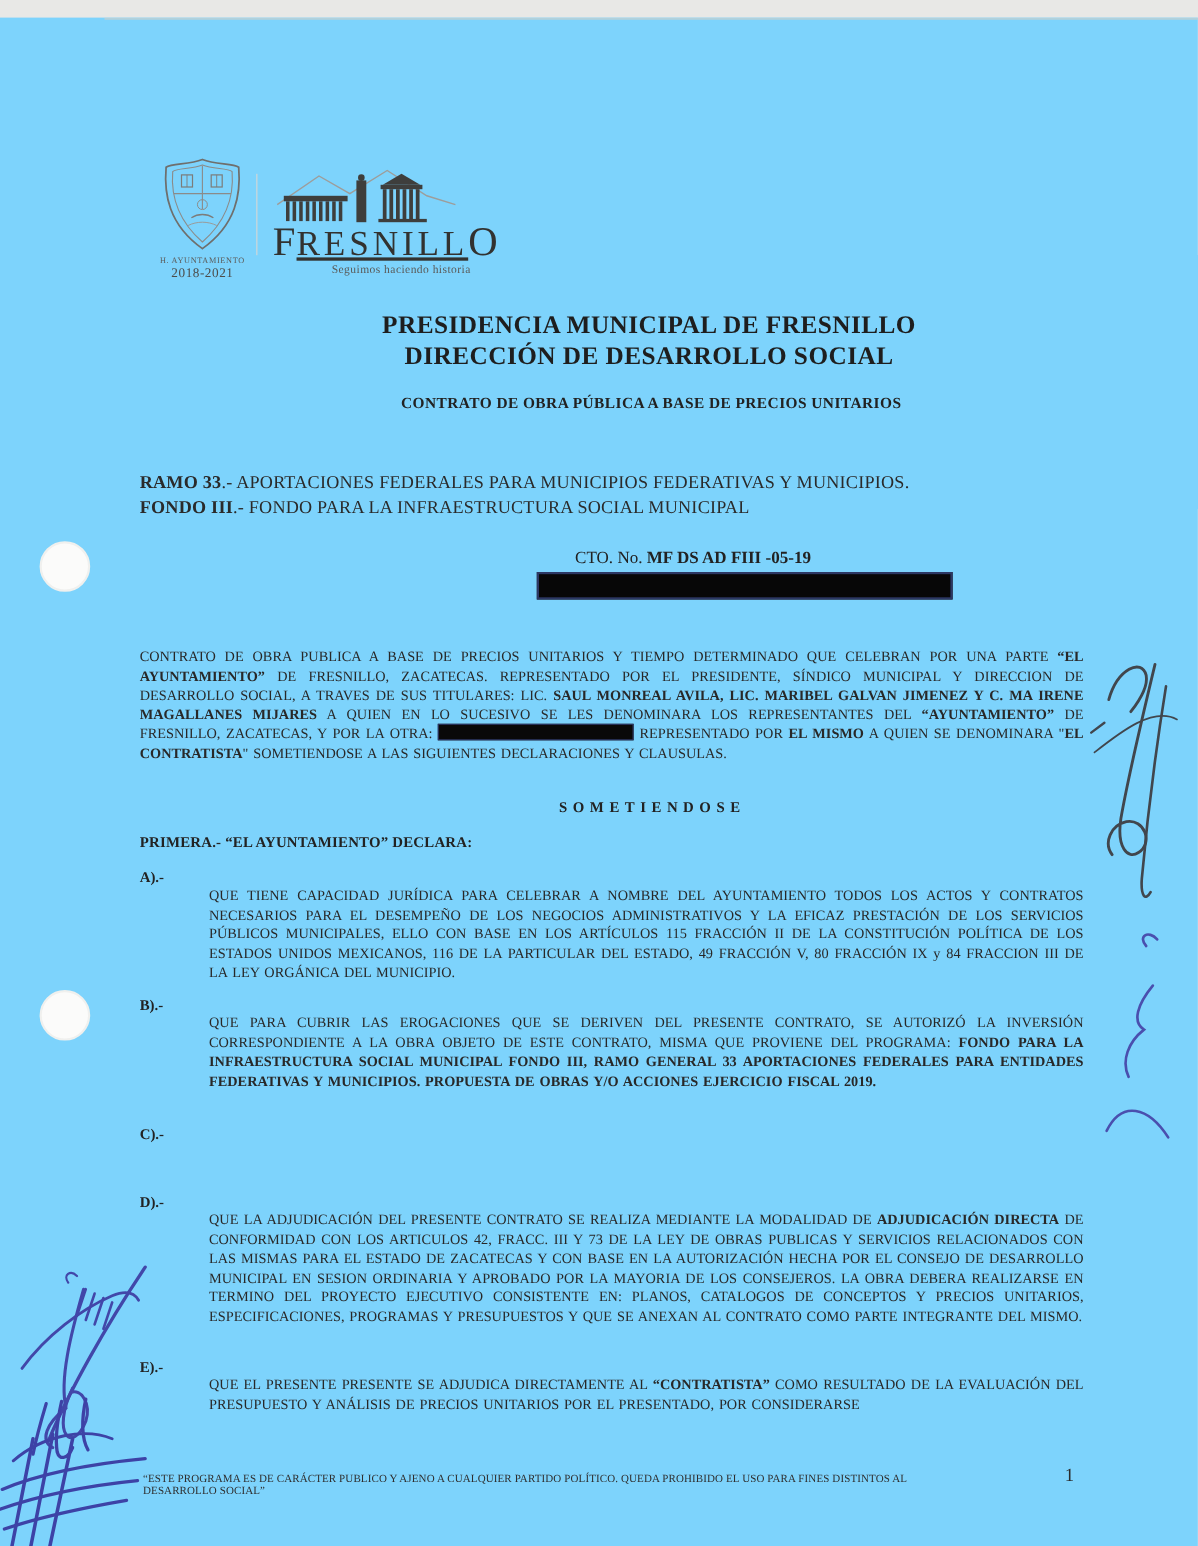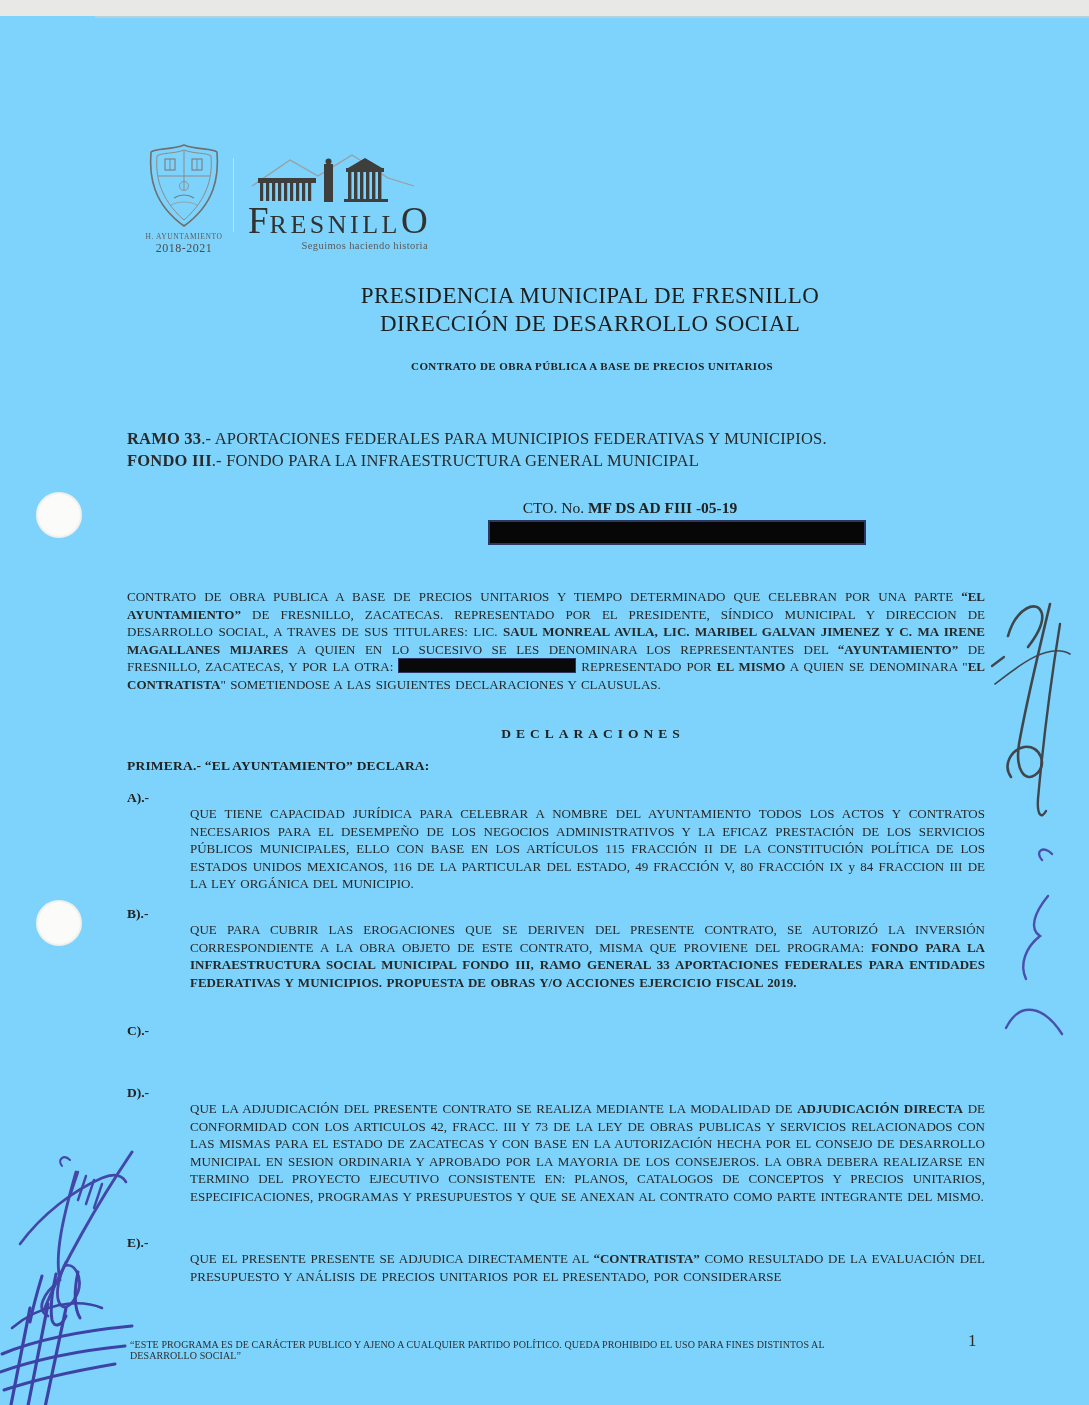--- a/index.html
+++ b/index.html
@@ -18,28 +18,28 @@
   .punch-hole{width:42px;height:42px;border-radius:50%;border:2px solid #f0f0ee;background:#fbfbfa;}
   .logo-divider{left:233px;top:142px;width:1px;height:74px;background:#d8d8d4;}
 
   
   .crest-wrap{left:138px;top:126px;width:92px;text-align:center;}
   .crest-caption1{font-size:7.5px;color:#5c5c5a;letter-spacing:.6px;margin-top:2px;}
   .crest-caption2{font-size:12px;color:#4c4c4a;letter-spacing:.5px;}
   .fresnillo-wrap{left:248px;top:136px;width:180px;}
   .wordmark{display:flex;align-items:baseline;color:#323230;line-height:1;margin-top:-2px;}
   .wm-big{font-size:37px;letter-spacing:1px;}
-  .wm-mid{font-size:26px;letter-spacing:3.5px;}
+  .wm-mid{font-size:32px;letter-spacing:3.5px;text-decoration:underline;}
   .logo-tagline{font-size:10.5px;color:#5a5a58;margin:1px 0 0 6px;letter-spacing:.4px;text-align:right;}
 
   
   .main-title{top:266px;left:590px;transform:translateX(-50%);text-align:center;
-    font-size:23px;font-weight:normal;line-height:28px;letter-spacing:.4px;color:#1e1e1e;white-space:nowrap;}
+    font-size:23px;font-weight:bold;line-height:28px;letter-spacing:.4px;color:#1e1e1e;white-space:nowrap;}
   .subtitle{top:344px;left:592px;transform:translateX(-50%);
-    font-size:11px;font-weight:bold;letter-spacing:.4px;color:#222;white-space:nowrap;text-align:right;}
+    font-size:14px;font-weight:bold;letter-spacing:.4px;color:#222;white-space:nowrap;text-align:right;}
 
   .program-block{top:412px;left:127px;width:870px;font-size:16.5px;line-height:22px;color:#2a2a2a;letter-spacing:.2px;}
   .cto-line{top:483px;left:630px;transform:translateX(-50%);font-size:15.5px;white-space:nowrap;color:#222;}
 
   .redaction-main{left:488px;top:504px;width:374px;height:21px;background:#070707;border:2px solid #2c3763;}
   .redaction-inline{display:inline-block;width:176px;height:13px;background:#090909;border:1.5px solid #2c3763;vertical-align:-2px;}
 
   .body-par{font-size:13px;line-height:17.6px;text-align:justify;word-spacing:1.2px;color:#282828;}
   .intro-par{top:572px;left:127px;width:858px;}
 
@@ -127,29 +127,29 @@
   </div>
 
   <div class="abs main-title">
     <div>PRESIDENCIA MUNICIPAL DE FRESNILLO</div>
     <div>DIRECCIÓN DE DESARROLLO SOCIAL</div>
   </div>
   <div class="abs subtitle">CONTRATO DE OBRA PÚBLICA A BASE DE PRECIOS UNITARIOS</div>
 
   <div class="abs program-block">
     <div><span class="b">RAMO 33</span><span>.- APORTACIONES FEDERALES PARA MUNICIPIOS FEDERATIVAS Y MUNICIPIOS.</span></div>
-    <div><span class="b">FONDO III</span><span>.- FONDO PARA LA INFRAESTRUCTURA GENERAL MUNICIPAL</span></div>
+    <div><span class="b">FONDO III</span><span>.- FONDO PARA LA INFRAESTRUCTURA SOCIAL MUNICIPAL</span></div>
   </div>
 
   <div class="abs cto-line"><span>CTO. No. </span><span class="b">MF DS AD FIII -05-19</span></div>
   <div class="abs redaction-main"></div>
 
   <div class="abs body-par intro-par"><span>CONTRATO DE OBRA PUBLICA A BASE DE PRECIOS UNITARIOS Y TIEMPO DETERMINADO QUE CELEBRAN POR UNA PARTE </span><span class="b">“EL AYUNTAMIENTO”</span><span> DE FRESNILLO, ZACATECAS. REPRESENTADO POR EL PRESIDENTE, SÍNDICO MUNICIPAL Y DIRECCION DE DESARROLLO SOCIAL, A TRAVES DE SUS TITULARES: LIC. </span><span class="b">SAUL MONREAL AVILA, LIC. MARIBEL GALVAN JIMENEZ Y C. MA IRENE MAGALLANES MIJARES</span><span> A QUIEN EN LO SUCESIVO SE LES DENOMINARA LOS REPRESENTANTES DEL </span><span class="b">“AYUNTAMIENTO”</span><span> DE FRESNILLO, ZACATECAS, Y POR LA OTRA: </span><span class="redaction-inline"></span><span> REPRESENTADO POR </span><span class="b">EL MISMO</span><span> A QUIEN SE DENOMINARA "</span><span class="b">EL CONTRATISTA</span><span>" SOMETIENDOSE A LAS SIGUIENTES DECLARACIONES Y CLAUSULAS.</span></div>
 
-  <div class="abs decl-heading">DECLARACIONES</div>
+  <div class="abs decl-heading">SOMETIENDOSE</div>
   <div class="abs primera-heading">PRIMERA.- “EL AYUNTAMIENTO” DECLARA:</div>
 
   <div class="abs clause-label lblA">A).-</div>
   <div class="abs body-par clause-text txtA"><span>QUE TIENE CAPACIDAD JURÍDICA PARA CELEBRAR A NOMBRE DEL AYUNTAMIENTO TODOS LOS ACTOS Y CONTRATOS NECESARIOS PARA EL DESEMPEÑO DE LOS NEGOCIOS ADMINISTRATIVOS Y LA EFICAZ PRESTACIÓN DE LOS SERVICIOS PÚBLICOS MUNICIPALES, ELLO CON BASE EN LOS ARTÍCULOS 115 FRACCIÓN II DE LA CONSTITUCIÓN POLÍTICA DE LOS ESTADOS UNIDOS MEXICANOS, 116 DE LA PARTICULAR DEL ESTADO, 49 FRACCIÓN V, 80 FRACCIÓN IX y 84 FRACCION III DE LA LEY ORGÁNICA DEL MUNICIPIO.</span></div>
 
   <div class="abs clause-label lblB">B).-</div>
   <div class="abs body-par clause-text txtB"><span>QUE PARA CUBRIR LAS EROGACIONES QUE SE DERIVEN DEL PRESENTE CONTRATO, SE AUTORIZÓ LA INVERSIÓN CORRESPONDIENTE A LA OBRA OBJETO DE ESTE CONTRATO, MISMA QUE PROVIENE DEL PROGRAMA: </span><span class="b">FONDO PARA LA INFRAESTRUCTURA SOCIAL MUNICIPAL FONDO III, RAMO GENERAL 33 APORTACIONES FEDERALES PARA ENTIDADES FEDERATIVAS Y MUNICIPIOS. PROPUESTA DE OBRAS Y/O ACCIONES EJERCICIO FISCAL 2019.</span></div>
 
   <div class="abs clause-label lblC">C).-</div>
 

